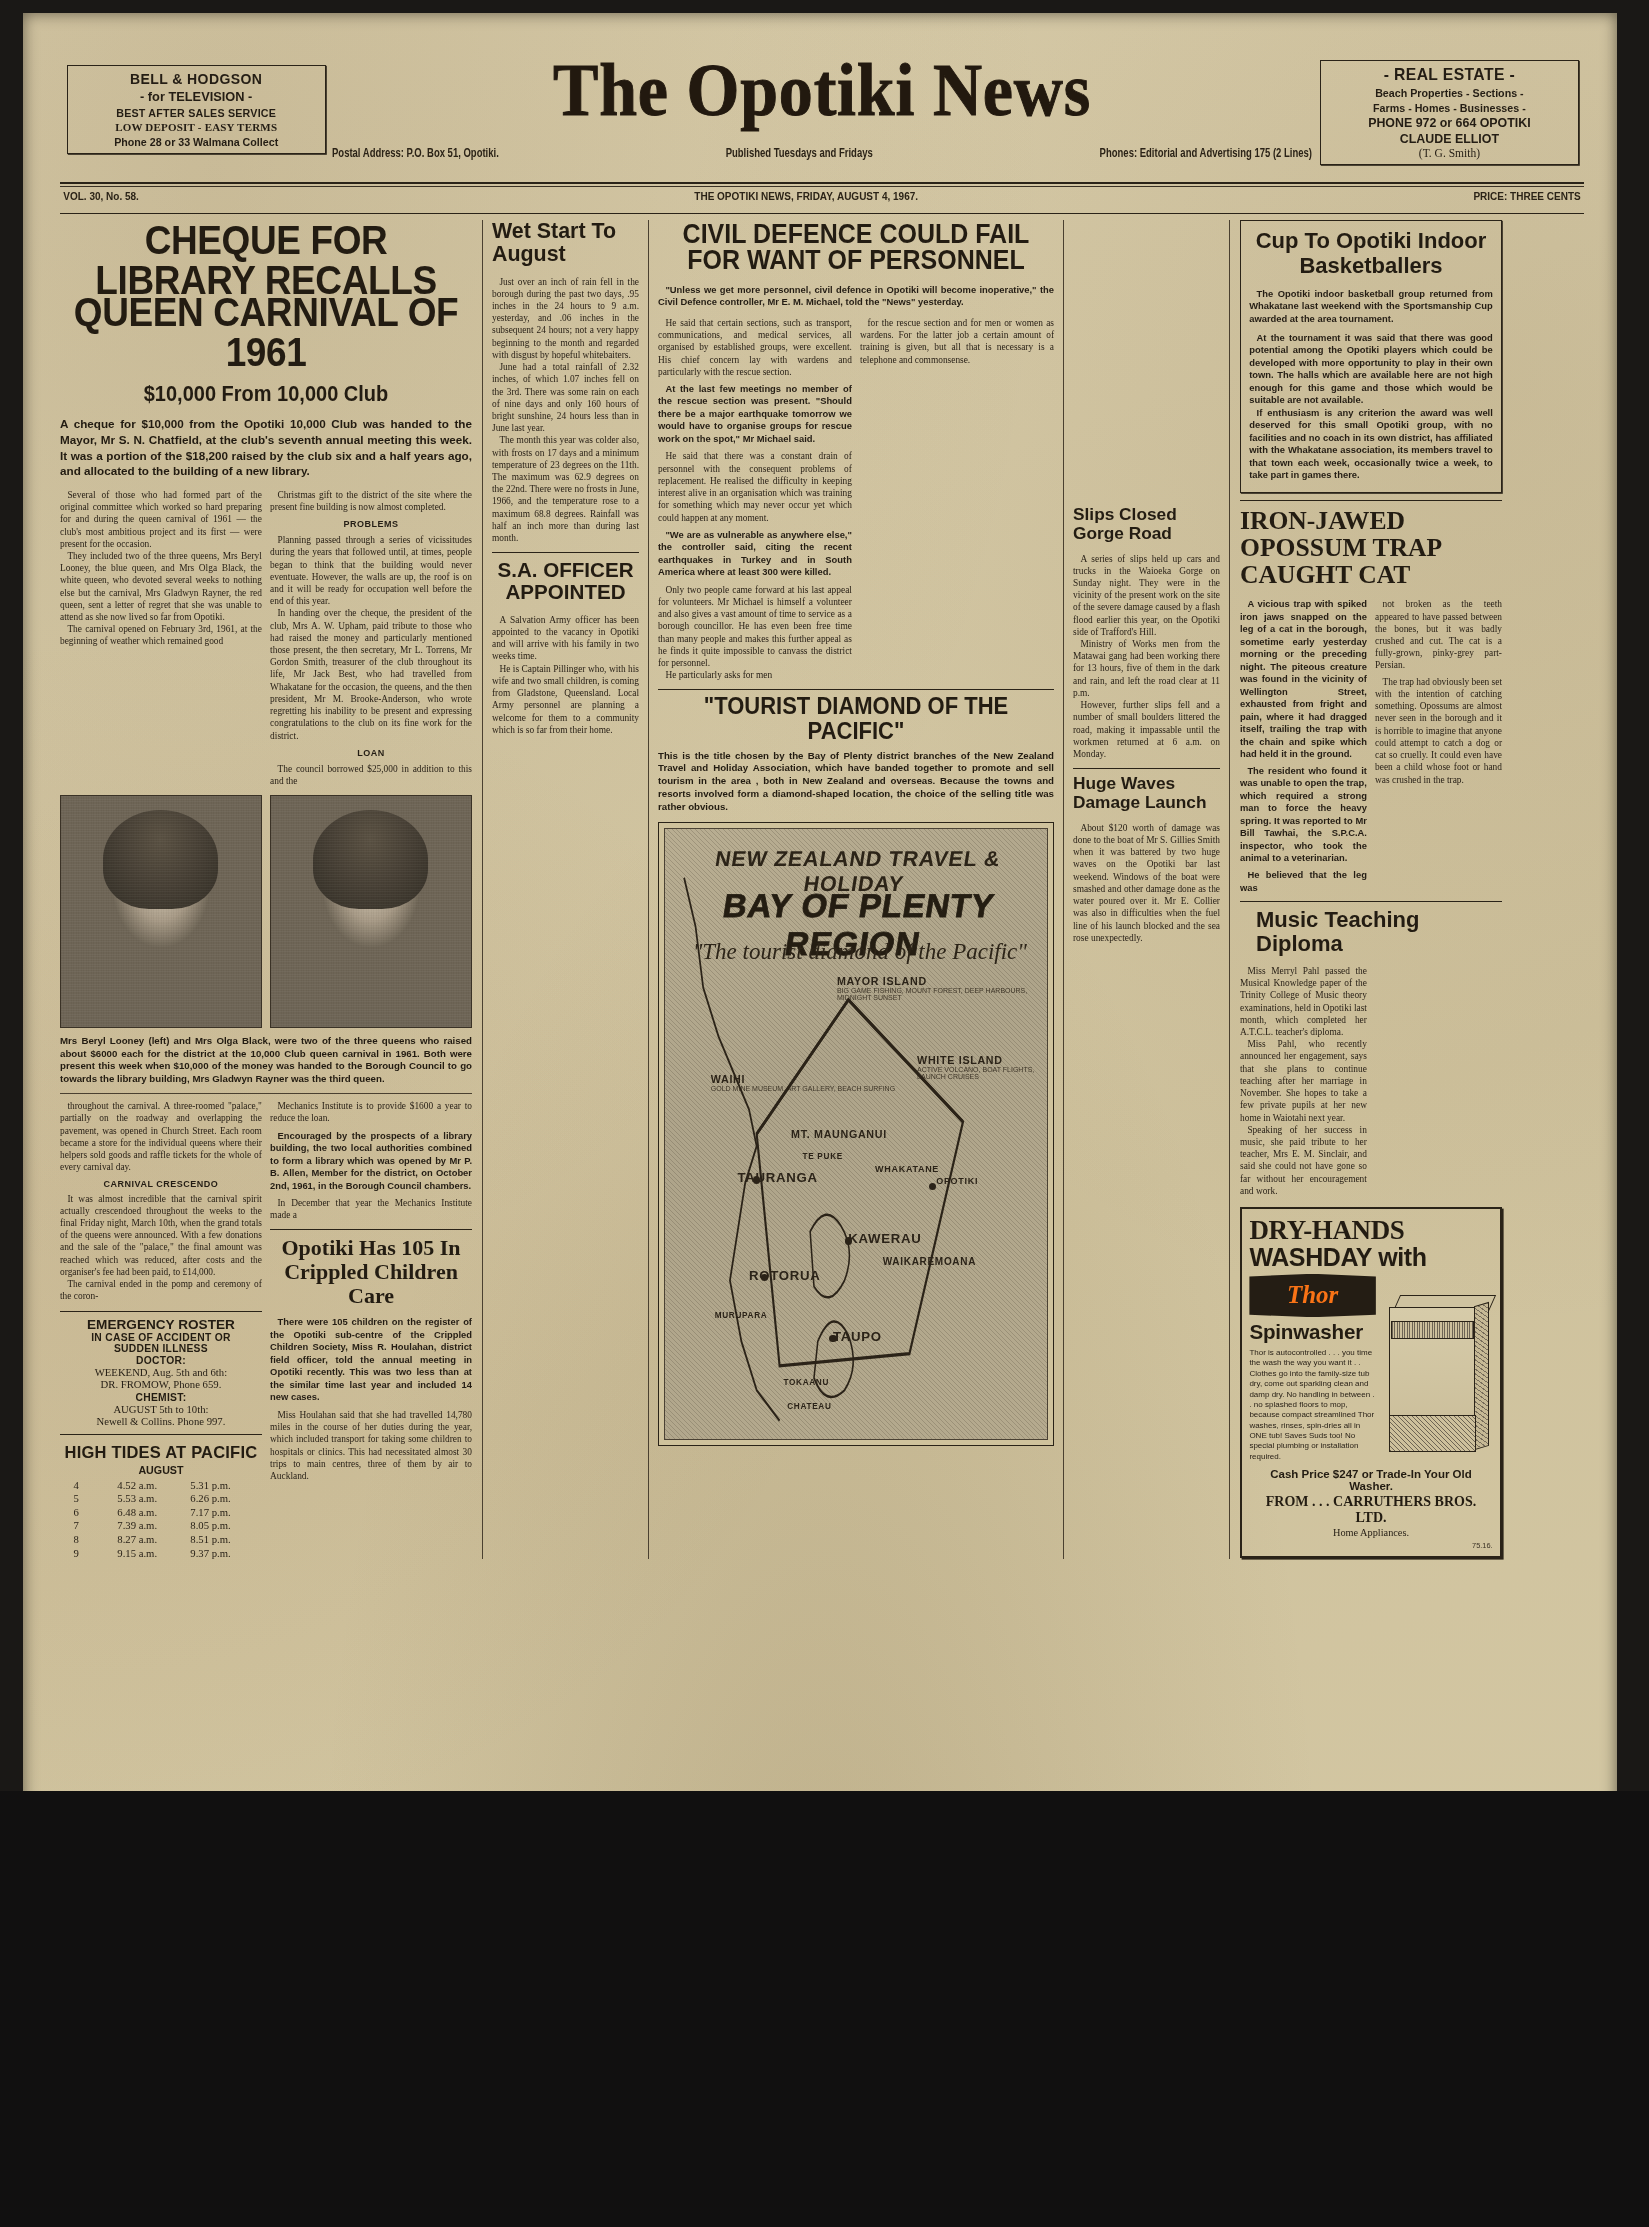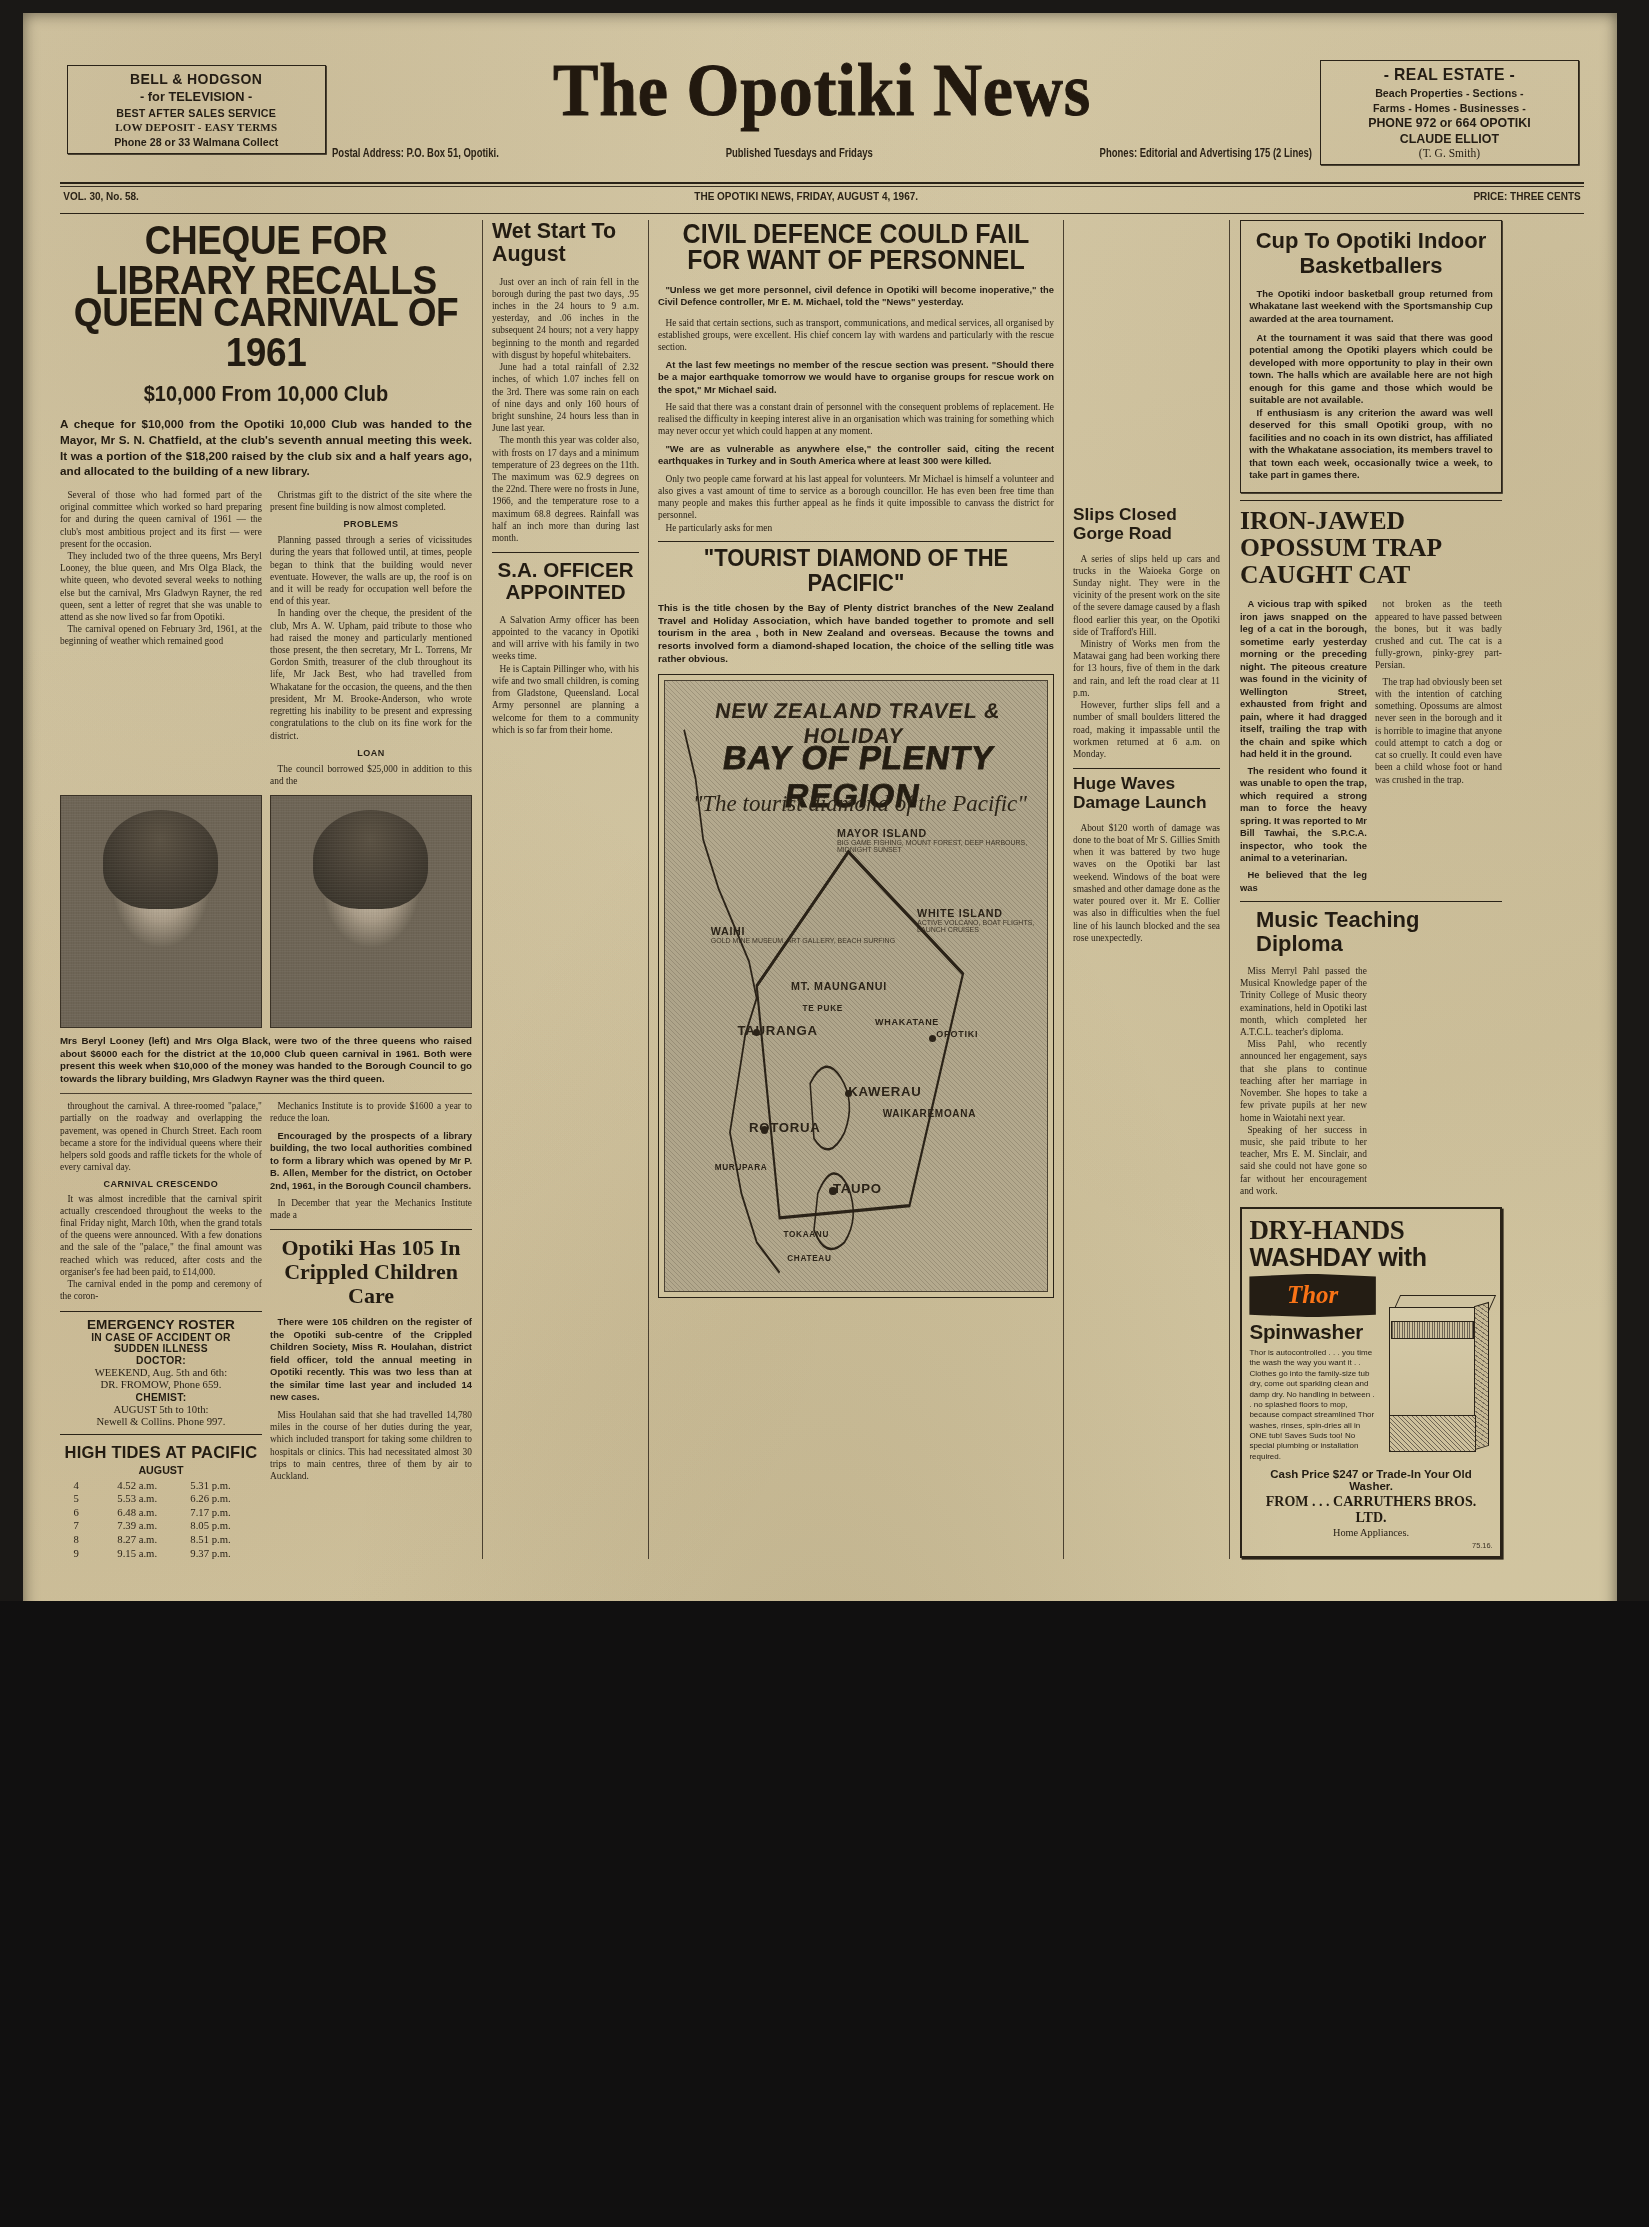--- a/index.html
+++ b/index.html
@@ -1,17 +1,17 @@
 <!DOCTYPE html>
 <html style="font-size:13.2px"><head>
 <meta charset="utf-8">
 <style>
   html,body{margin:0;padding:0;background:#111010;}
   body{width:1650px;height:2227px;font-family:"Liberation Serif",serif;}
-  .scan{position:absolute;left:0;top:0;width:1650px;height:1601px;background:#1a1816;overflow:hidden;}
+  .scan{position:absolute;left:0;top:0;width:1650px;height:1791px;background:#1a1816;overflow:hidden;}
   .page{position:absolute;left:23px;top:13.2px;width:1594px;height:2054px;
         background:linear-gradient(160deg,#d9cdab 0%,#d5c9a6 30%,#cec19c 60%,#d4c8a4 100%);
         box-shadow:0 0 15px rgba(0,0,0,.55) inset;}
   .grain{position:absolute;inset:0;pointer-events:none;
         background:
           radial-gradient(ellipse at 12% 8%, rgba(120,95,55,.16), transparent 42%),
           radial-gradient(ellipse at 92% 18%, rgba(120,95,55,.13), transparent 40%),
           radial-gradient(ellipse at 50% 98%, rgba(110,88,50,.18), transparent 45%),
           radial-gradient(ellipse at 4% 60%, rgba(150,110,70,.12), transparent 35%);}
   .inner{position:absolute;left:37px;top:40px;right:33px;bottom:25px;}
@@ -388,20 +388,25 @@
                 <p>He said that there was a constant drain of personnel with the consequent problems of replacement. He realised the difficulty in keeping interest alive in an organisation which was training for something which may never occur yet which could happen at any moment.</p>
               </div>
               <div class="bodyb" style="margin-top:5px;">
                 <p>"We are as vulnerable as anywhere else," the controller said, citing the recent earthquakes in Turkey and in South America where at least 300 were killed.</p>
               </div>
               <div class="body" style="margin-top:5px;">
                 <p>Only two people came forward at his last appeal for volunteers. Mr Michael is himself a volunteer and also gives a vast amount of time to service as a borough councillor. He has even been free time than many people and makes this further appeal as he finds it quite impossible to canvass the district for personnel.</p>
                 <p>He particularly asks for men</p>
               </div>
             </div>
+            <div>
+              <div class="body">
+                <p>for the rescue section and for men or women as wardens. For the latter job a certain amount of training is given, but all that is necessary is a telephone and commonsense.</p>
+              </div>
+            </div>
           </div>
 
           <div class="sep2"></div>
           <div class="hl-3" style="font-size:22px;">"TOURIST DIAMOND OF THE PACIFIC"</div>
           <div class="subcap" style="margin-top:8.2px;">This is the title chosen by the Bay of Plenty district branches of the New Zealand Travel and Holiday Association, which have banded together to promote and sell tourism in the area , both in New Zealand and overseas. Because the towns and resorts involved form a diamond-shaped location, the choice of the selling title was rather obvious.</div>
 
           <div class="mapwrap">
             <div class="mapimg">
               <div class="hatch"></div>
               <svg viewBox="0 0 100 100" preserveAspectRatio="none" style="position:absolute;inset:0;width:100%;height:100%;">

